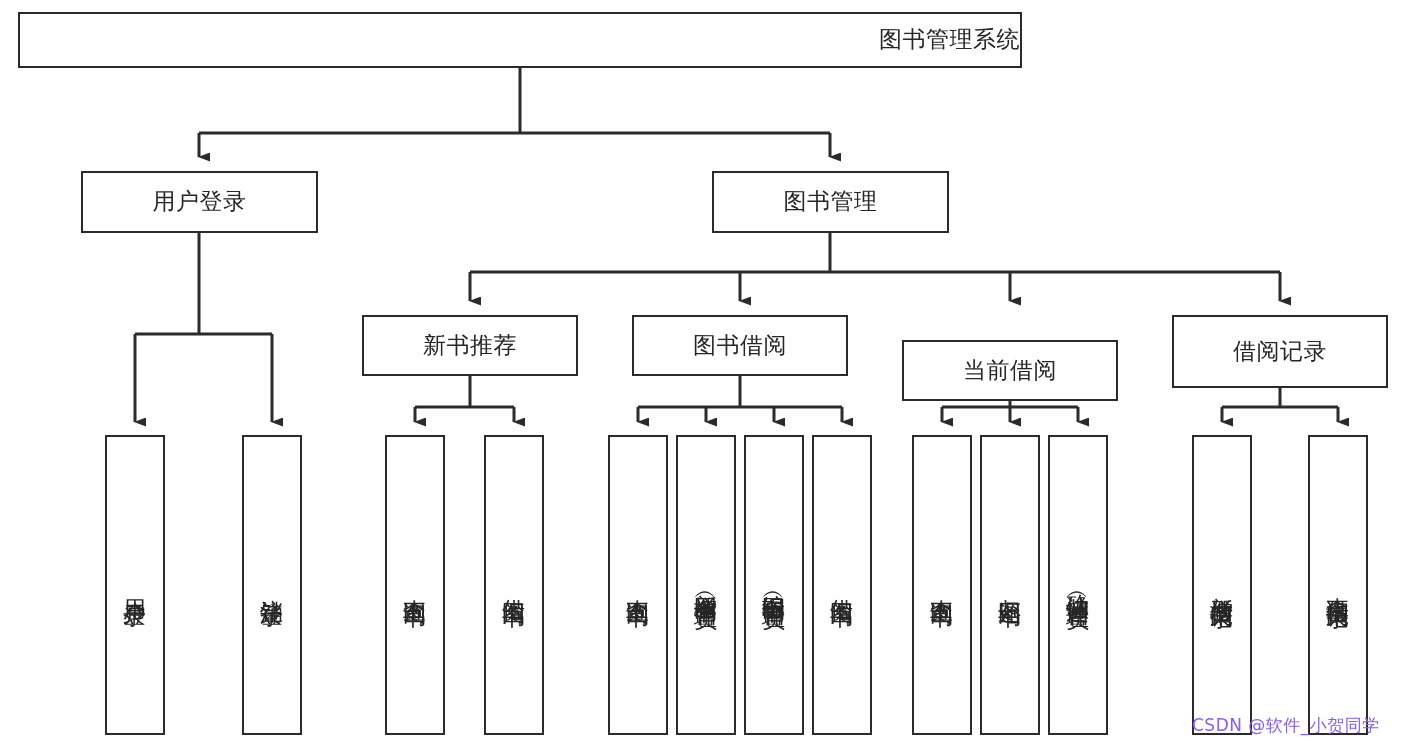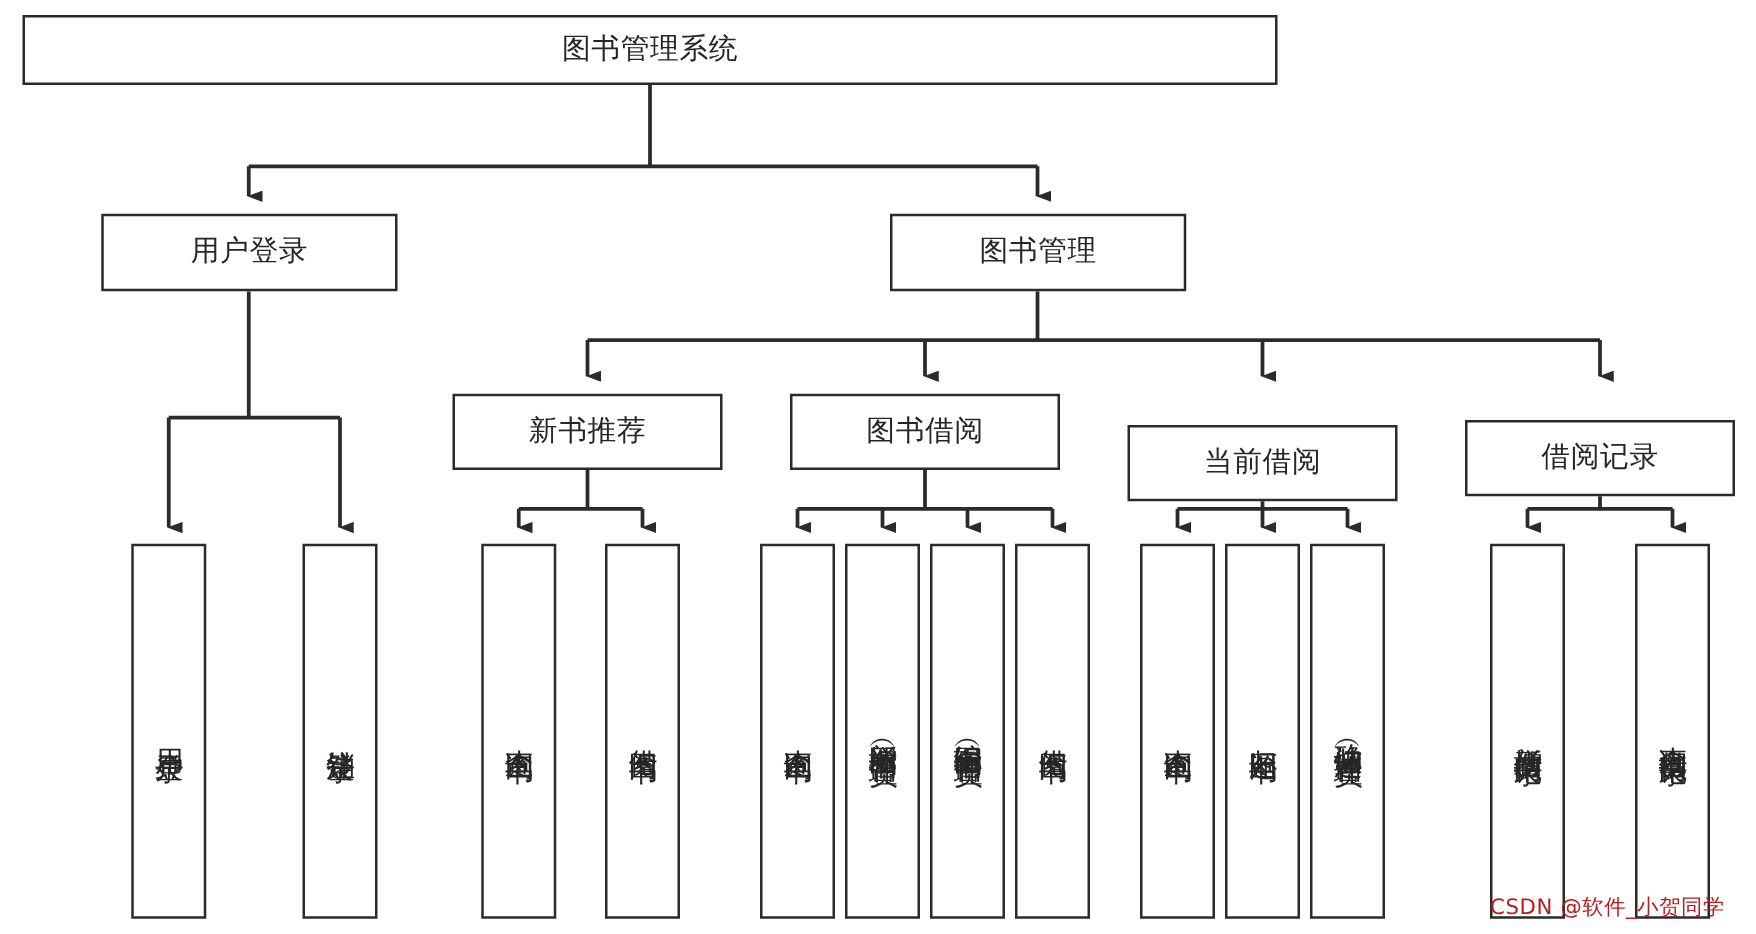--- a/index.html
+++ b/index.html
@@ -54,21 +54,21 @@
   .node.v .label {
     writing-mode: vertical-rl;
     text-orientation: upright;
     font-size: 23px;
     line-height: 1.05;
     letter-spacing: 2px;
     white-space: nowrap;
   }
   .watermark {
     position: absolute;
-    color: #b91c1c;
+    color: #8b5cf6;
     font-size: 17px;
     white-space: nowrap;
     letter-spacing: 0.5px;
     font-family: "DejaVu Sans", "Liberation Sans", sans-serif;
   }
 </style>
 </head>
 <body>
 
 <div id="canvas">
@@ -116,41 +116,41 @@
       <path d="M1010,407 L1010,422" marker-end="url(#arrow)"></path>
       <path d="M1078,407 L1078,422" marker-end="url(#arrow)"></path>
 
       <path d="M1280,376 L1280,407"></path>
       <path d="M1222,407 L1338,407"></path>
       <path d="M1222,407 L1222,422" marker-end="url(#arrow)"></path>
       <path d="M1338,407 L1338,422" marker-end="url(#arrow)"></path>
     </g>
   </svg>
 
-  <div class="node h root" style="left:18px; top:12px; width:1004px; height:56px;">
+  <div class="node h root" style="left:18px; top:12px; width:1004px; height:56px;justify-content:flex-end;">
     <span class="label">图书管理系统</span>
   </div>
 
   <div class="node h" style="left:81px; top:171px; width:237px; height:62px;">
     <span class="label">用户登录</span>
   </div>
   <div class="node h" style="left:712px; top:171px; width:237px; height:62px;justify-content:center;">
     <span class="label">图书管理</span>
   </div>
 
   <div class="node h" style="left:362px; top:315px; width:216px; height:61px;">
     <span class="label">新书推荐</span>
   </div>
   <div class="node h" style="left:632px; top:315px; width:216px; height:61px;">
     <span class="label">图书借阅</span>
   </div>
   <div class="node h" style="left:902px; top:315px; width:216px; height:61px;margin-top:25px;">
     <span class="label">当前借阅</span>
   </div>
-  <div class="node h" style="left:1172px; top:315px; width:216px; height:61px;margin-top:21px;">
+  <div class="node h" style="left:1172px; top:315px; width:216px; height:73px;">
     <span class="label">借阅记录</span>
   </div>
 
   <div class="node v" style="left:105px; top:435px; width:60px; height:300px;">
     <span class="label">用户登录</span>
   </div>
   <div class="node v" style="left:242px; top:435px; width:60px; height:300px;">
     <span class="label">注销登录</span>
   </div>
 

